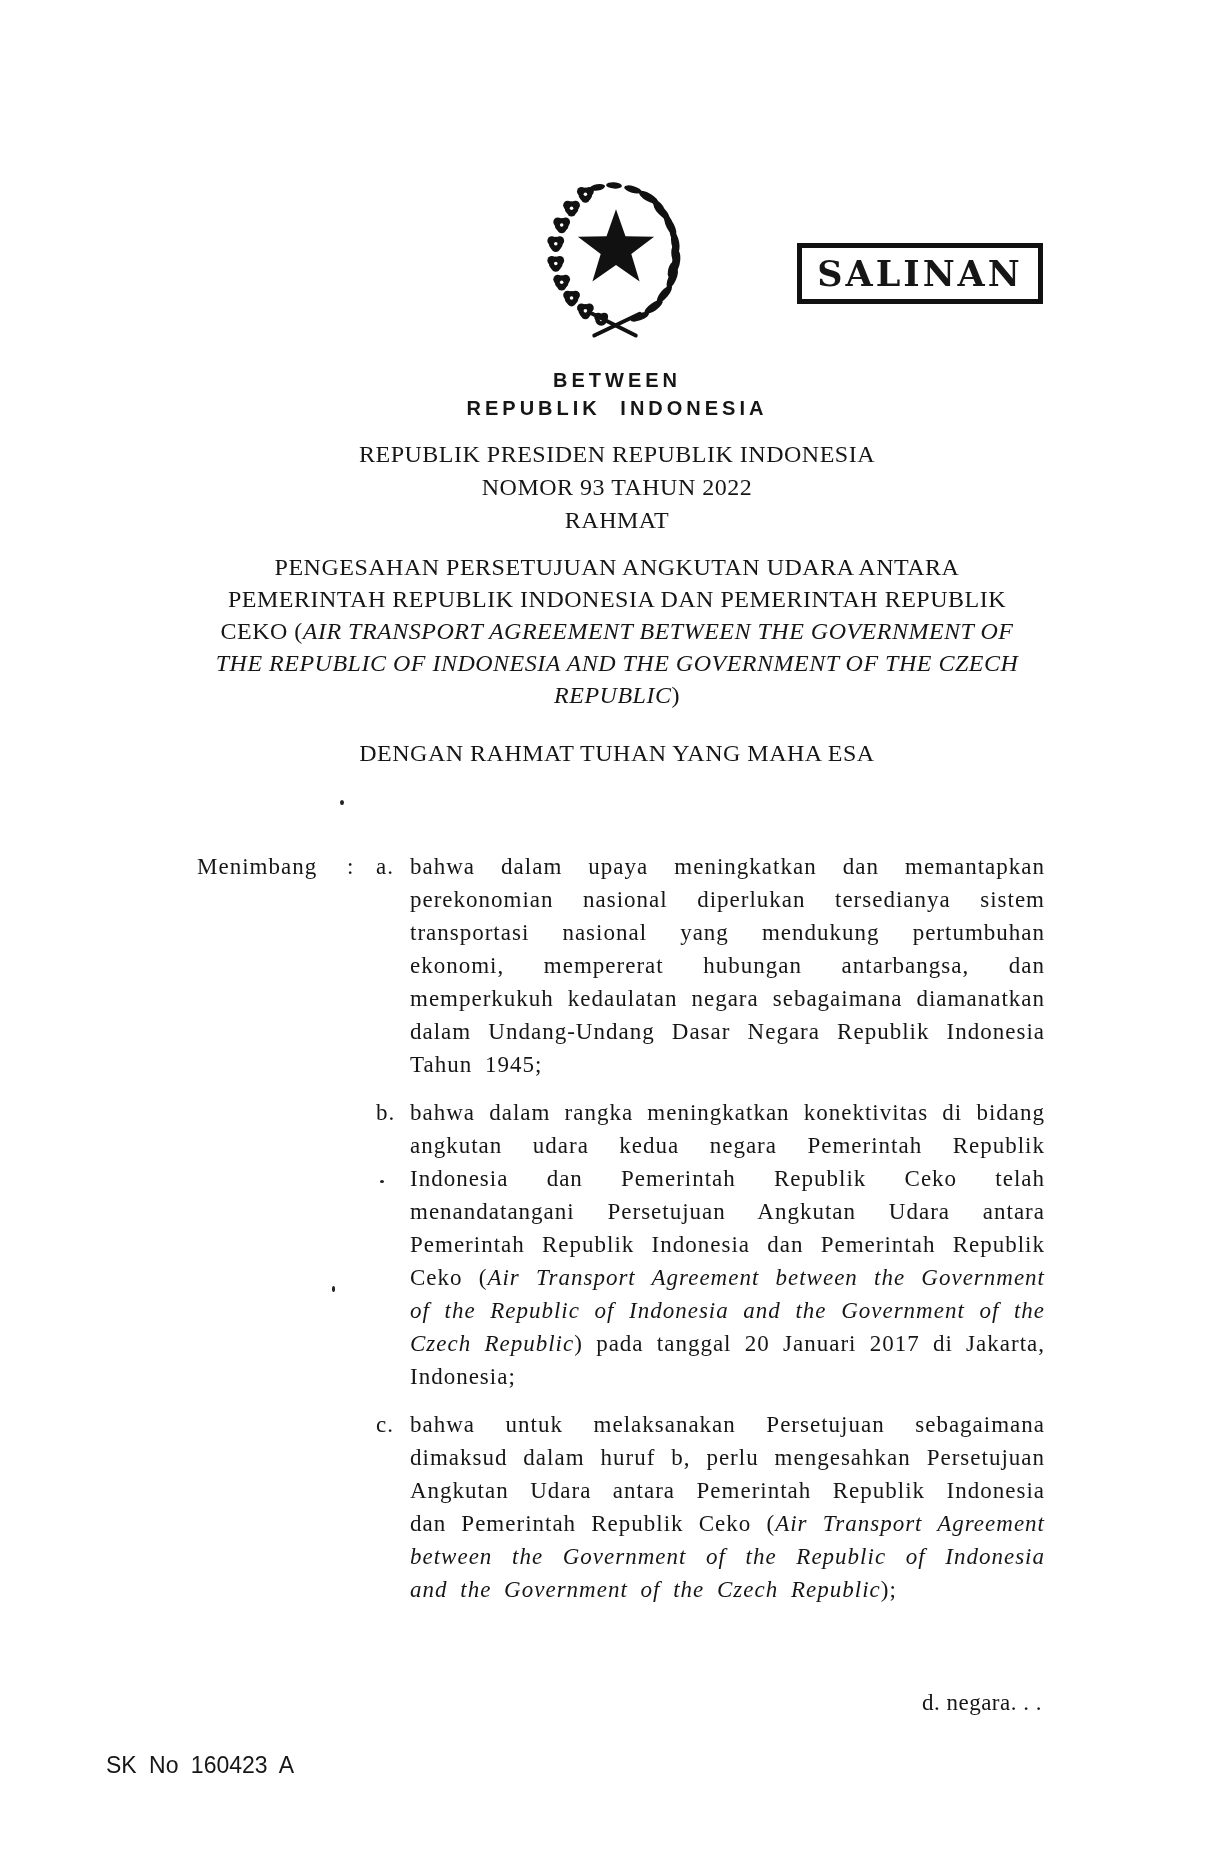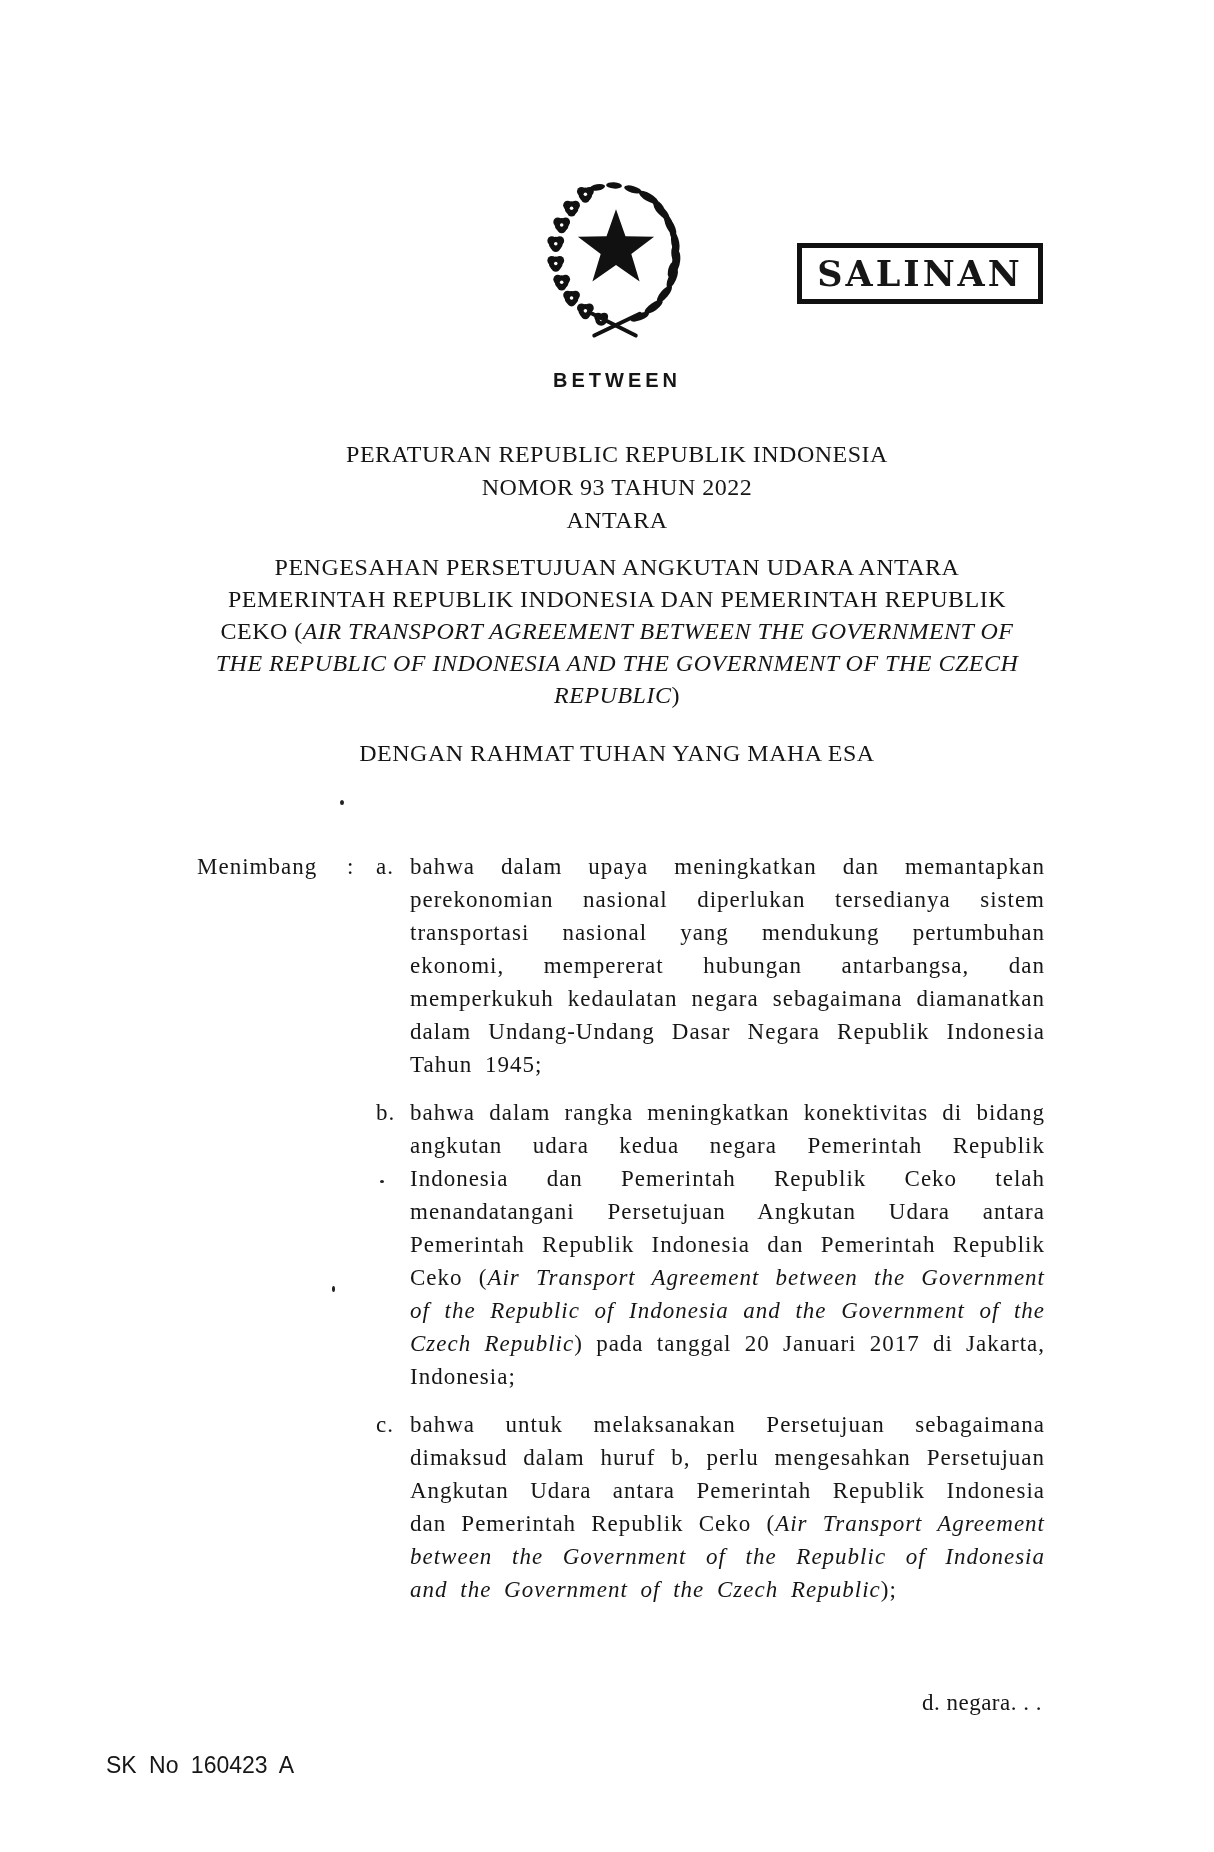--- a/index.html
+++ b/index.html
@@ -181,26 +181,27 @@
       </g>
     </svg>
   </div>
 
   <div class="stamp">
     <span>SALINAN</span>
   </div>
 
   <div class="letterhead">
     <div>BETWEEN</div>
+    <div>REPUBLIK INDONESIA</div>
   </div>
 
   <div class="heading">
-    <div>PERATURAN REPUBLIC REPUBLIK INDONESIA</div>
+    <div>REPUBLIK PRESIDEN REPUBLIK INDONESIA</div>
     <div>NOMOR 93 TAHUN 2022</div>
-    <div>ANTARA</div>
+    <div>RAHMAT</div>
     <div class="subject"><span>PENGESAHAN PERSETUJUAN ANGKUTAN UDARA ANTARA PEMERINTAH REPUBLIK INDONESIA DAN PEMERINTAH REPUBLIK CEKO (</span><span class="it">AIR TRANSPORT AGREEMENT BETWEEN THE GOVERNMENT OF THE REPUBLIC OF INDONESIA AND THE GOVERNMENT OF THE CZECH REPUBLIC</span><span>)</span></div>
   </div>
 
   <div class="invocation-line inv1">DENGAN RAHMAT TUHAN YANG MAHA ESA</div>
 
   <div class="considering">
     <div class="c-row">
       <div class="c-label">Menimbang</div>
       <div class="c-colon">:</div>
       <div class="c-letter">a.</div>

